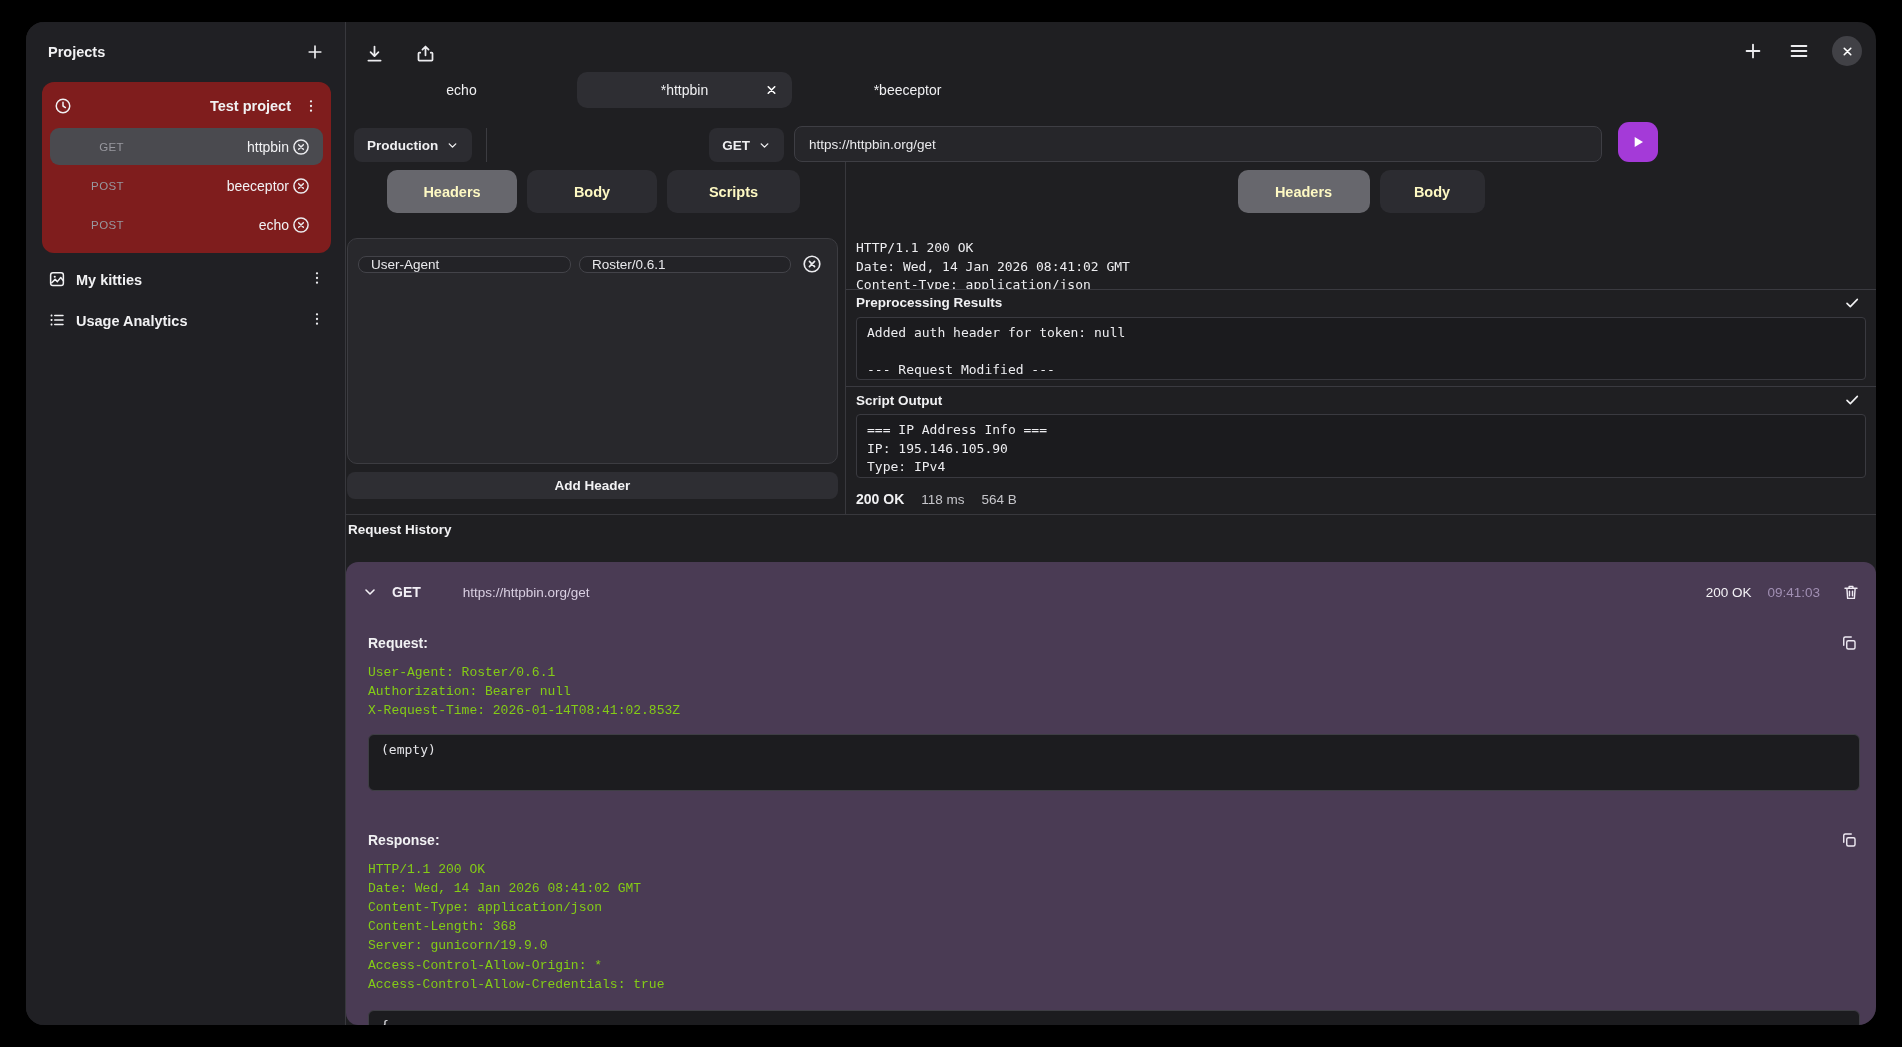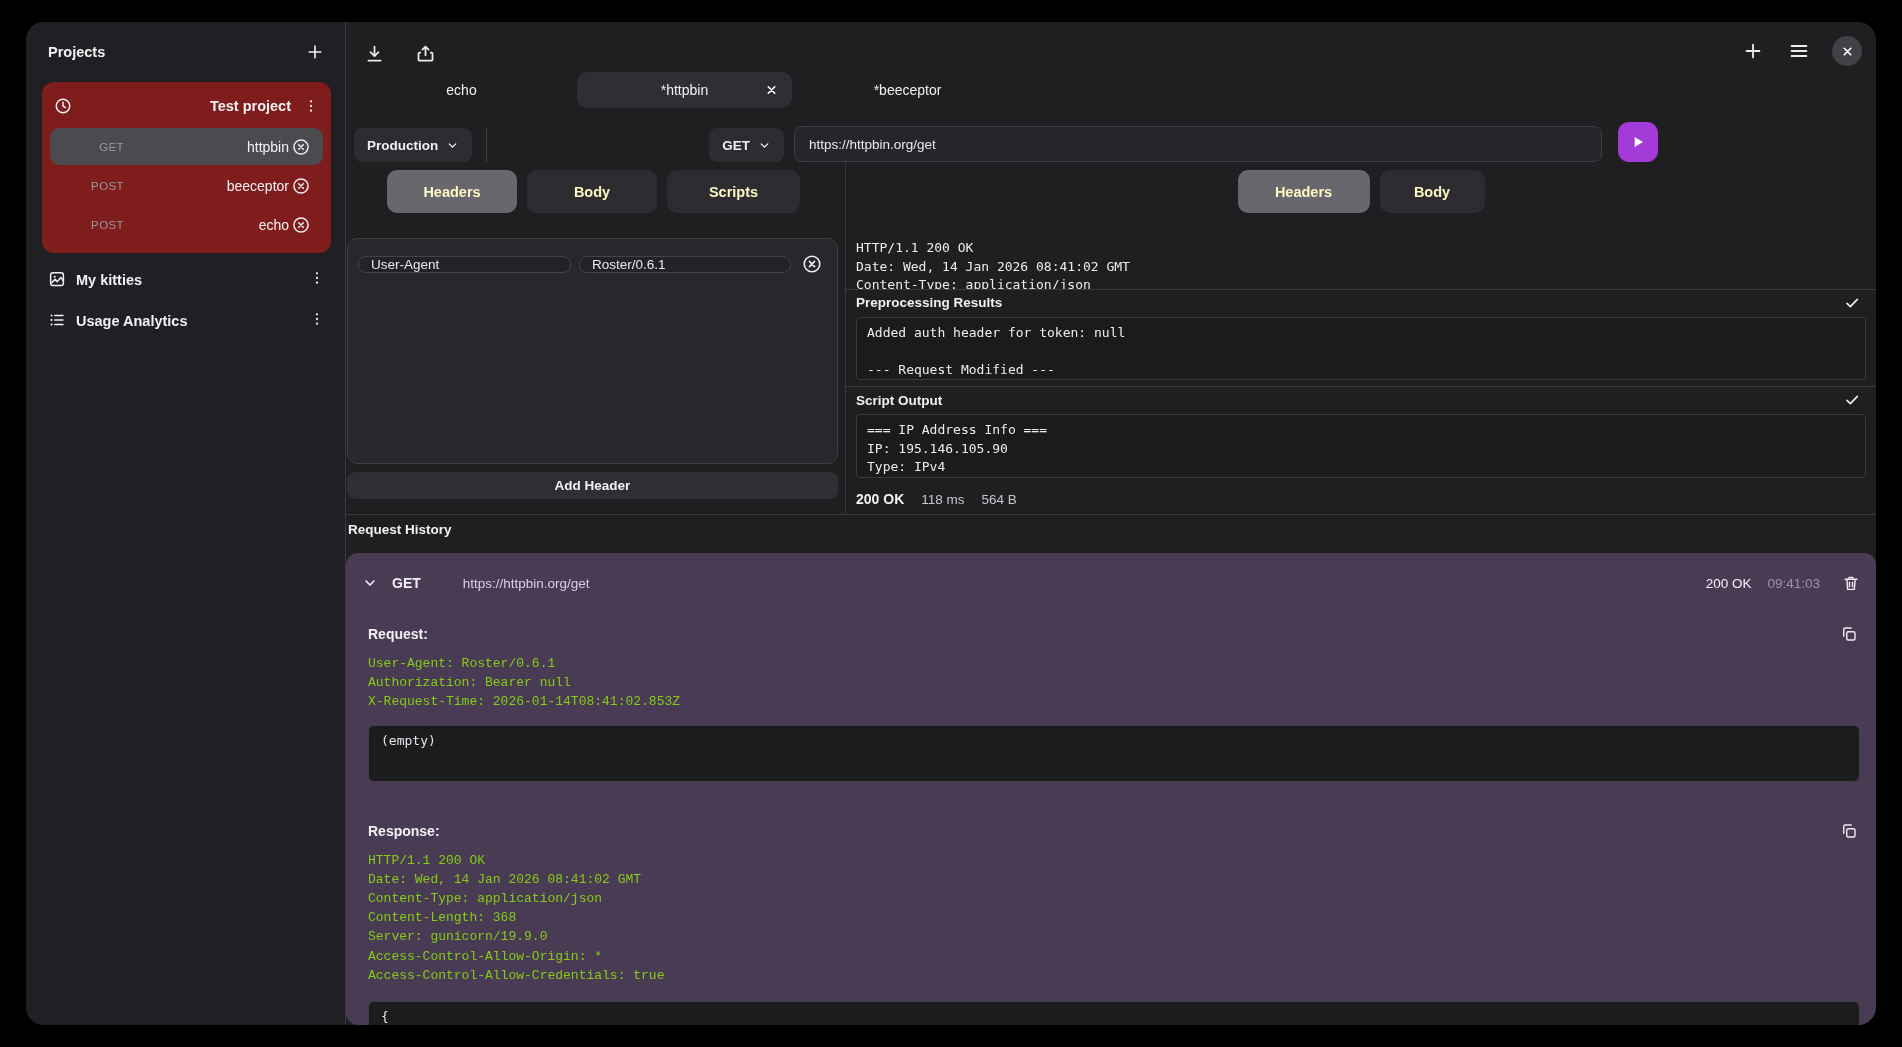--- a/index.html
+++ b/index.html
@@ -67,21 +67,21 @@
   .section-header { border-top: 1px solid #3a3a40; display: flex; align-items: center; justify-content: space-between; padding: 5px 16px 3px 10px; }
   .section-title { font-size: 13.5px; font-weight: 700; }
   .section-panel { margin: 3px 10px 6px 10px; height: 64px; background: #1b1b1e; border: 1px solid #3a3a40; border-radius: 4px; padding: 6px 10px; overflow: hidden; }
 
   .status-row { display: flex; align-items: center; gap: 17px; padding: 7px 10px; }
   .status-code { font-size: 14px; font-weight: 700; }
   .status-meta { font-size: 13.5px; color: #c6c6cb; }
 
   
   .history { flex: 1; border-top: 1px solid #38383d; display: flex; flex-direction: column; min-height: 0; }
-  .history-title { font-size: 13.5px; font-weight: 700; padding: 7px 0 16px 2px; }
+  .history-title { font-size: 13.5px; font-weight: 700; padding: 7px 0 25px 2px; }
   .history-card { flex: 1; background: #4a3b54; border-radius: 12px; padding: 12px 16px; overflow: hidden; min-height: 0; }
   .entry-header { display: flex; align-items: center; height: 36px; color: #f2eff5; }
   .entry-method { font-size: 14px; font-weight: 700; margin-left: 14px; }
   .entry-url { font-size: 13.5px; color: #d9cfe2; margin-left: 42px; }
   .entry-status { margin-left: auto; font-size: 13.5px; color: #f4f2f6; }
   .entry-time { font-size: 13.5px; color: #a18fb3; margin-left: 16px; }
   .entry-trash { margin-left: 22px; background: none; border: none; color: #efeaf3; cursor: pointer; display: flex; }
   .entry-label-row { display: flex; align-items: center; justify-content: space-between; margin: 24px 2px 0 6px; }
   .entry-label { font-size: 14px; font-weight: 700; }
   .copy-btn { background: none; border: none; color: #efeaf3; cursor: pointer; display: flex; }

